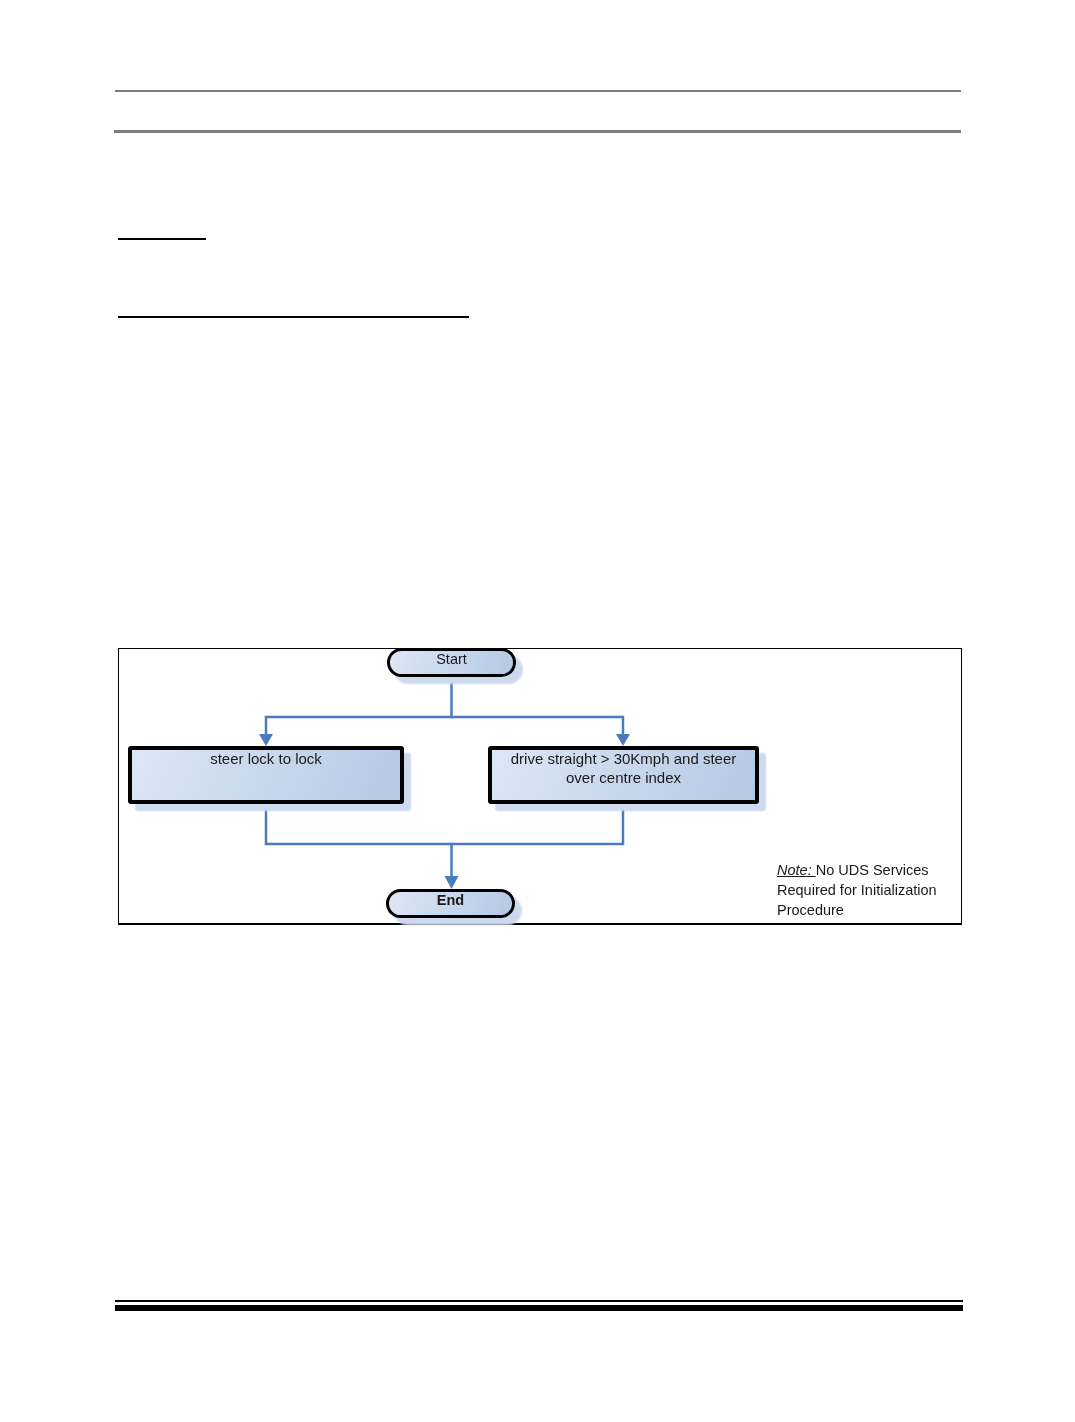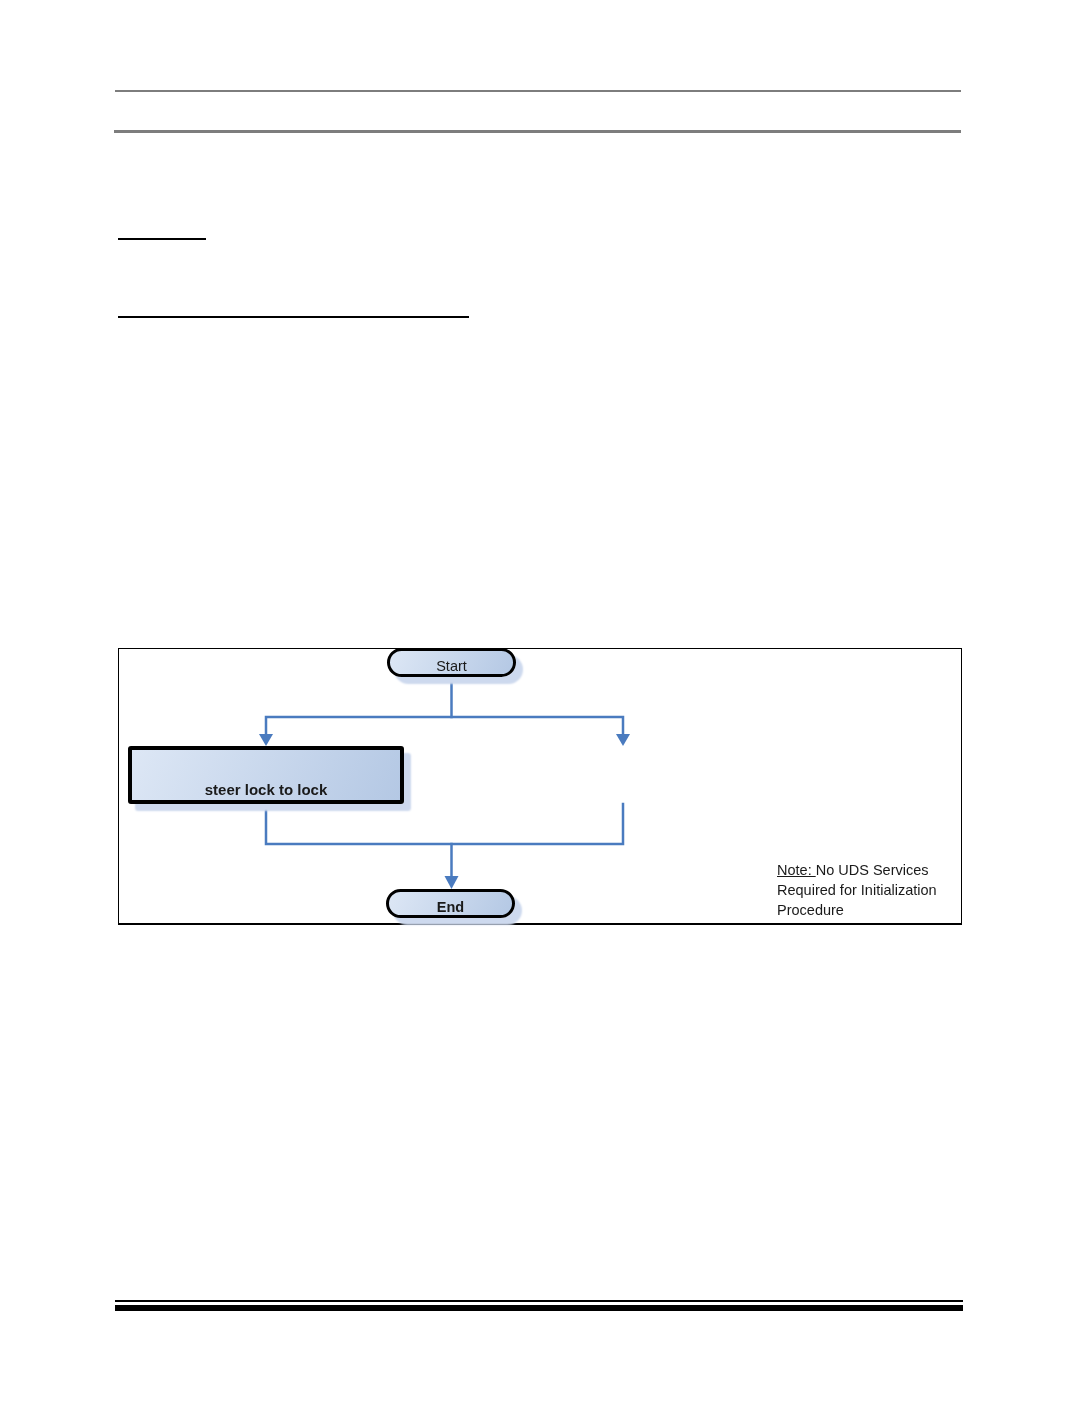--- a/index.html
+++ b/index.html
@@ -24,21 +24,21 @@
     border: 1px solid var(--ink);
     border-bottom-width: 2px;
     box-sizing: border-box;
   }
   .frame svg { position: absolute; left: 0; top: 0; width: 842px; height: 274px; }
 
   .node {
     position: absolute;
     box-sizing: border-box;
     display: flex;
-    align-items: flex-end;
+    align-items: flex-start;
     justify-content: center;
     text-align: center;
     color: var(--text);
     background: linear-gradient(115deg, var(--shape-fill-light) 0%, var(--shape-fill-dark) 100%);
     box-shadow: 7px 7px 2px var(--shadow);
   }
   .pill {
     border: 3.5px solid var(--shape-border);
     border-radius: 15px;
     font-size: 14.5px;
@@ -46,32 +46,32 @@
   }
   .pill-start { left: 268px; top: -1px; }
   .pill-end   { left: 267px; top: 240px; font-weight: bold; }
   .box {
     border: 4px solid var(--shape-border);
     border-radius: 3px;
     font-size: 15px;
     line-height: 1.25;
     padding: 0 8px;
   }
-  .box-left  { left: 9px;   top: 97px; width: 276px; height: 58px; font-weight: bold; }
+  .box-left  { left: 9px;   top: 97px; width: 276px; height: 58px; }
   .box-right { left: 369px; top: 97px; width: 271px; height: 58px; }
 
   .note {
     position: absolute;
     left: 658px; top: 211px;
     width: 185px;
     font-size: 14.5px;
     line-height: 1.38;
     color: var(--text);
   }
-  .note .note-label { text-decoration: underline; }
+  .note .note-label { text-decoration: underline; font-style: italic; }
 
   .footer-line-thin  { left: 115px; top: 1300px; width: 848px; height: 2px; background: var(--ink); }
   .footer-line-thick { left: 115px; top: 1305px; width: 848px; height: 6px; background: var(--ink); }
 </style>
 </head>
 <body>
 
 <div class="page">
 
   <div class="hrule rule-top"></div>
@@ -97,20 +97,23 @@
     </svg>
 
     <div class="node pill pill-start">
       <span>Start</span>
     </div>
 
     <div class="node box box-left">
       <span>steer lock to lock</span>
     </div>
 
+    <div class="node box box-right">
+      <span>drive straight &gt; 30Kmph and steer over centre index</span>
+    </div>
 
     <div class="node pill pill-end">
       <span>End</span>
     </div>
 
     <div class="note">
       <span class="note-label">Note: </span><span>No UDS Services Required for Initialization Procedure</span>
     </div>
 
   </div>

